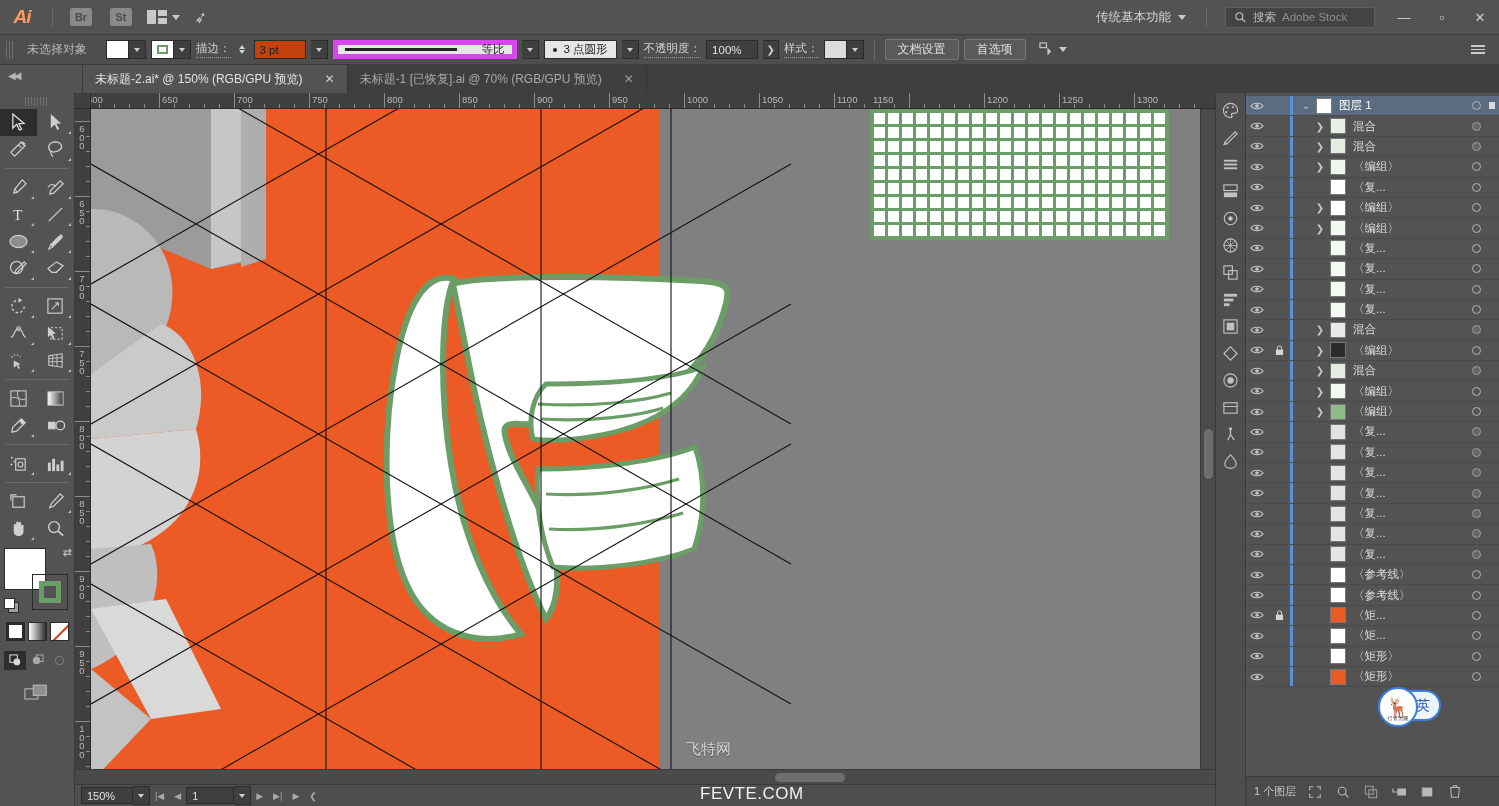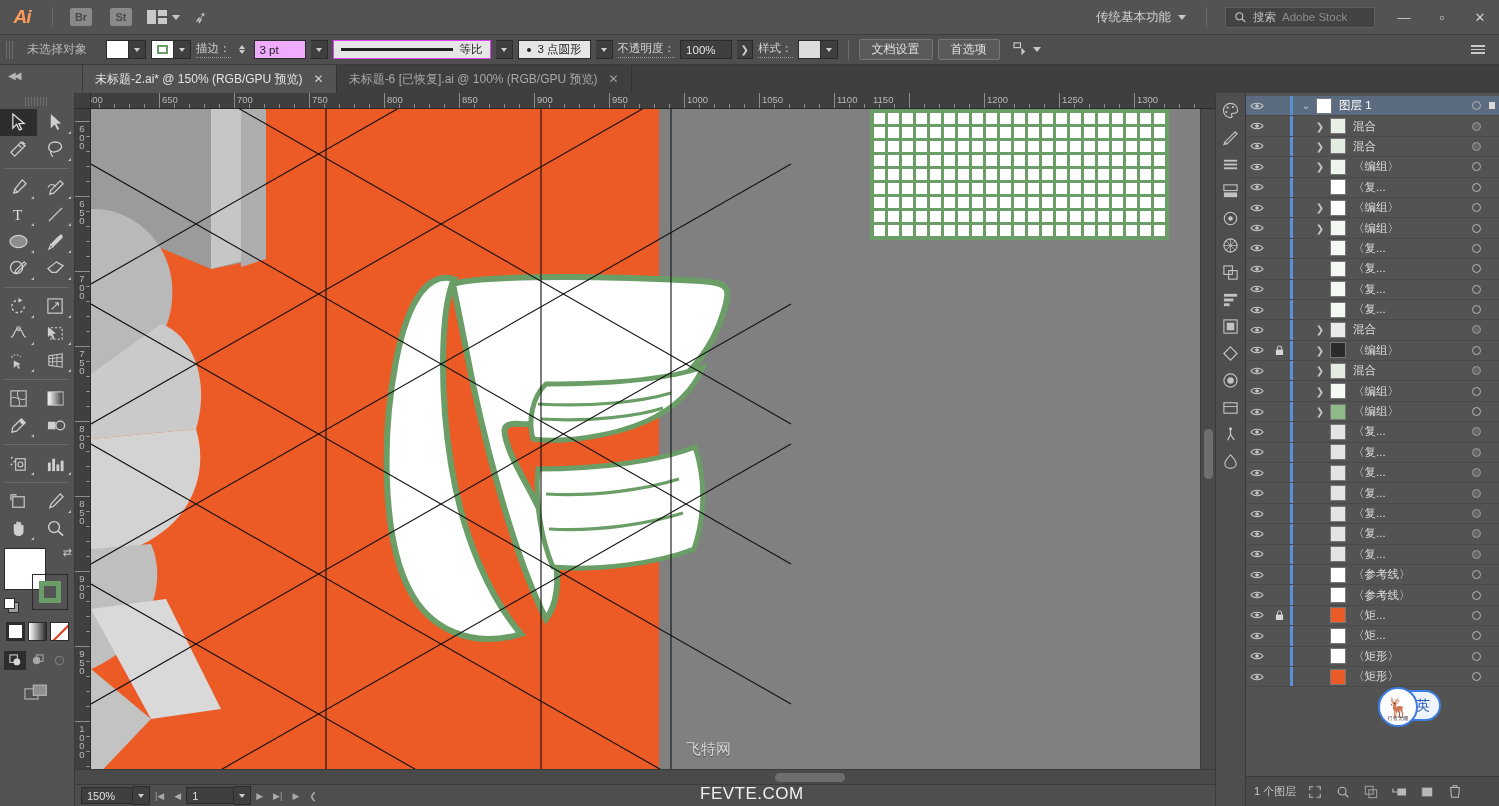--- a/index.html
+++ b/index.html
@@ -41,47 +41,47 @@
       repeating-linear-gradient(to right,#6f6f6f 0 1px, transparent 1px 3px); margin-right:4px;}
   .nosel { color:#b6b6b6; padding:0 14px 0 4px; font-size:12px; white-space:nowrap;}
   .sw-wrap { display:flex; align-items:center; }
   .swatch { width:23px; height:19px; border:1px solid #2b2b2b; background:#fff; }
   .swatch.stroke { background:#fff; display:flex;align-items:center;justify-content:center; border:1px solid #2b2b2b;}
   .swatch.stroke i { width:11px;height:9px;border:2.5px solid #6a9e66; display:block;}
   .dd { width:17px; height:19px; background:#3f3f3f; border:1px solid #2b2b2b; border-left:none;
         display:flex; align-items:center; justify-content:center; }
   .dd .cv { width:0;height:0;border-left:3.5px solid transparent;border-right:3.5px solid transparent;border-top:4px solid #cfcfcf; }
   .lbl-d { color:#d4d4d4; border-bottom:1px dotted #9a9a9a; padding-bottom:1px; white-space:nowrap;}
-  .field { background:#f0abfc; color:#1d1d1d; height:19px; border:1px solid #2b2b2b;
+  .field { background:#c2410c; color:#1d1d1d; height:19px; border:1px solid #2b2b2b;
            display:flex; align-items:center; padding:0 5px; font-size:11.5px; min-width:52px; }
   .field.dark { background:#3f3f3f; color:#e2e2e2; }
   .stepper { width:13px;height:19px;display:flex;flex-direction:column;align-items:center;justify-content:center;gap:1px;color:#cfcfcf;}
   .stepper i{width:0;height:0;border-left:3px solid transparent;border-right:3px solid transparent;display:block;}
   .stepper i.u{border-bottom:4px solid #cfcfcf;} .stepper i.d{border-top:4px solid #cfcfcf;}
-  .strokeprofile { background:#e6e6e6; height:19px; border:1px solid #d946ef; display:flex;align-items:center;
-                   gap:7px; padding:0 7px; color:#1d1d1d; }
+  .strokeprofile { background:#e6e6e6; height:19px; border:5px solid #d946ef; display:flex;align-items:center;
+                   gap:25px; padding:0 7px; color:#1d1d1d; }
   .strokeprofile .ln { width:112px; height:3px; background:#222; }
   .cbrush { background:#e6e6e6; height:19px; border:1px solid #2b2b2b; display:flex;align-items:center;
             gap:7px; padding:0 8px; color:#1d1d1d; }
   .cbrush .dot { width:4px;height:4px;border-radius:50%;background:#222;}
   .vsep { width:1px; height:20px; background:#6a6a6a; margin:0 5px; }
   .btn { background:#5a5a5a; border:1px solid #757575; color:#e0e0e0; height:21px;
          padding:0 12px; display:flex; align-items:center; border-radius:2px; font-size:12px;}
   .opa-arrow { background:#3f3f3f; border:1px solid #2b2b2b; border-left:none; width:16px;height:19px;
                display:flex;align-items:center;justify-content:center;color:#cfcfcf;font-size:10px;}
   .align-ic { display:flex; align-items:center; gap:5px; margin-left:8px;}
   .cb-right { margin-left:auto; display:flex; align-items:center; gap:12px; padding-right:8px;}
   .hamb { display:flex; flex-direction:column; gap:2px;}
   .hamb i { width:14px;height:1.5px;background:#c9c9c9;display:block;}
 
   
   .tabbar { height:28px; background:#3f3f3f; display:flex; align-items:stretch; flex:0 0 28px; }
   .tab-left-pad { width:83px; background:#535353; border-right:1px solid #3a3a3a; position:relative;}
   .tab-left-pad .collapse { position:absolute;left:8px;top:5px;color:#b5b5b5;font-size:10px;letter-spacing:-2px;}
-  .tab { display:flex; align-items:center; gap:11px; padding:0 12px; font-size:12px;
+  .tab { display:flex; align-items:center; gap:22px; padding:0 12px; font-size:12px;
          border-right:1px solid #333; color:#a8a8a8; background:#3f3f3f; white-space:nowrap;}
   .tab.active { background:#535353; color:#e3e3e3; }
   .tab .x { font-size:12px; color:#9d9d9d; }
   .tab.active .x { color:#d0d0d0; }
 
   
   .body { flex:1; display:flex; min-height:0; }
 
   
   .tools { width:75px; background:#535353; border-right:1px solid #3a3a3a;
@@ -295,21 +295,21 @@
 
   <div class="tabbar">
     <div class="tab-left-pad">
       <span class="collapse">◀◀</span>
     </div>
     <div class="tab active">
       <span>未标题-2.ai* @ 150% (RGB/GPU 预览)</span>
       <span class="x">✕</span>
     </div>
     <div class="tab">
-      <span>未标题-6 [已恢复].ai @ 100% (RGB/GPU 预览)</span>
+      <span>未标题-1 [已恢复].ai @ 70% (RGB/GPU 预览)</span>
       <span class="x">✕</span>
     </div>
   </div>
 
   <div class="body">
 
     <div class="tools">
       <div class="tgrip"></div>
 
       <div class="trow">

